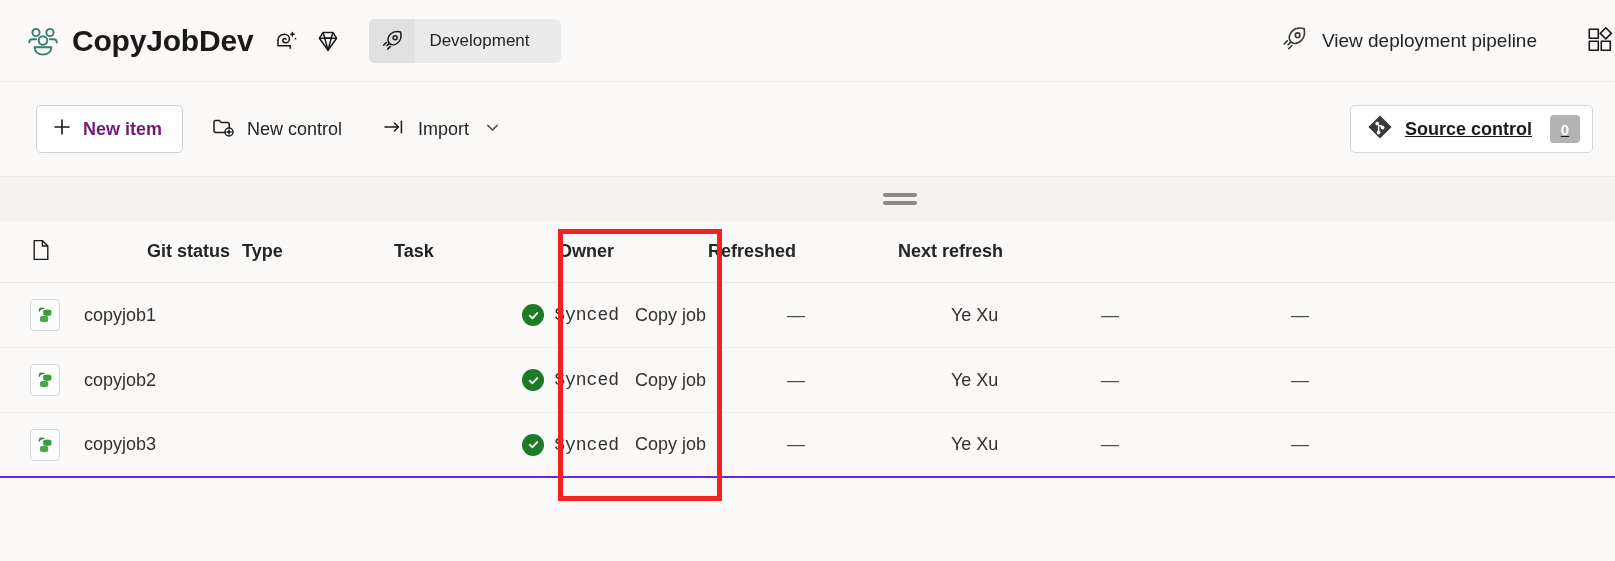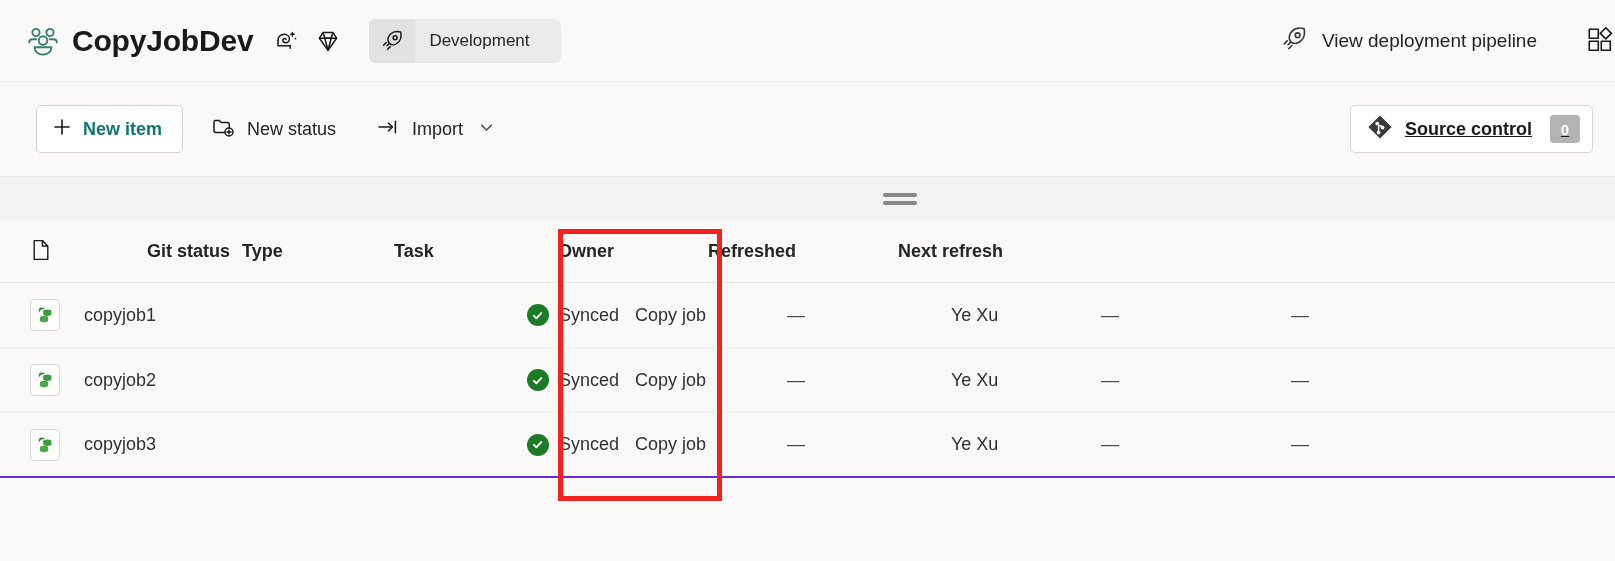--- a/index.html
+++ b/index.html
@@ -98,21 +98,21 @@
   }
   .newitem-btn {
     display: flex; align-items: center; gap: 10px;
     height: 48px;
     padding: 0 20px 0 14px;
     background: #ffffff;
     border: 1px solid #d1d1d1;
     border-radius: 5px;
     font-size: 18px;
     font-weight: 600;
-    color: #0f766e;
+    color: #701a75;
     white-space: nowrap;
   }
   .tb-btn {
     display: flex; align-items: center; gap: 12px;
     height: 48px;
     padding: 0 12px;
     margin-left: 16px;
     background: transparent;
     border: none;
     border-radius: 5px;
@@ -201,21 +201,21 @@
   .dash { font-size: 18px; color: #4a4a48; }
 
   .item-icon-box {
     width: 30px; height: 32px;
     border: 1px solid #d7d7d7;
     border-radius: 4px;
     background: #fdfdfd;
     display: flex; align-items: center; justify-content: center;
   }
 
-  .sync-wrap { display: flex; align-items: center; gap: 10px; padding-right: 4px; }
+  .sync-wrap { display: flex; align-items: center; gap: 10px; padding-right: 4px; font-family: Liberation Mono, monospace; }
   .sync-dot {
     width: 22px; height: 22px; border-radius: 50%;
     background: #1d7a27;
     display: flex; align-items: center; justify-content: center;
     flex: 0 0 auto;
   }
   .sync-label { font-size: 18px; color: #323130; }
 
   
   .annot {
@@ -316,21 +316,21 @@
     </div>
 
     <div class="tb-btn">
       <span>
         <svg width="24" height="24" viewBox="0 0 24 24" fill="none" stroke="#1b1a19" stroke-width="1.5" stroke-linejoin="round" stroke-linecap="round">
           <path d="M3 7.2c0-1 .8-1.8 1.8-1.8h3.6l1.8 2.2h6.2c1 0 1.8.8 1.8 1.8v6.2c0 1-.8 1.8-1.8 1.8H4.8c-1 0-1.8-.8-1.8-1.8z"></path>
           <circle cx="18" cy="17" r="4" fill="#ffffff"></circle>
           <path d="M18 14.9v4.2M15.9 17h4.2"></path>
         </svg>
       </span>
-      <span>New status</span>
+      <span>New control</span>
     </div>
 
     <div class="tb-btn">
       <span>
         <svg width="24" height="22" viewBox="0 0 24 22" fill="none" stroke="#1b1a19" stroke-width="1.5" stroke-linecap="round" stroke-linejoin="round">
           <path d="M3 11h13"></path>
           <path d="M12.4 7 16.4 11l-4 4"></path>
           <path d="M19.4 5.2v11.6"></path>
         </svg>
       </span>

